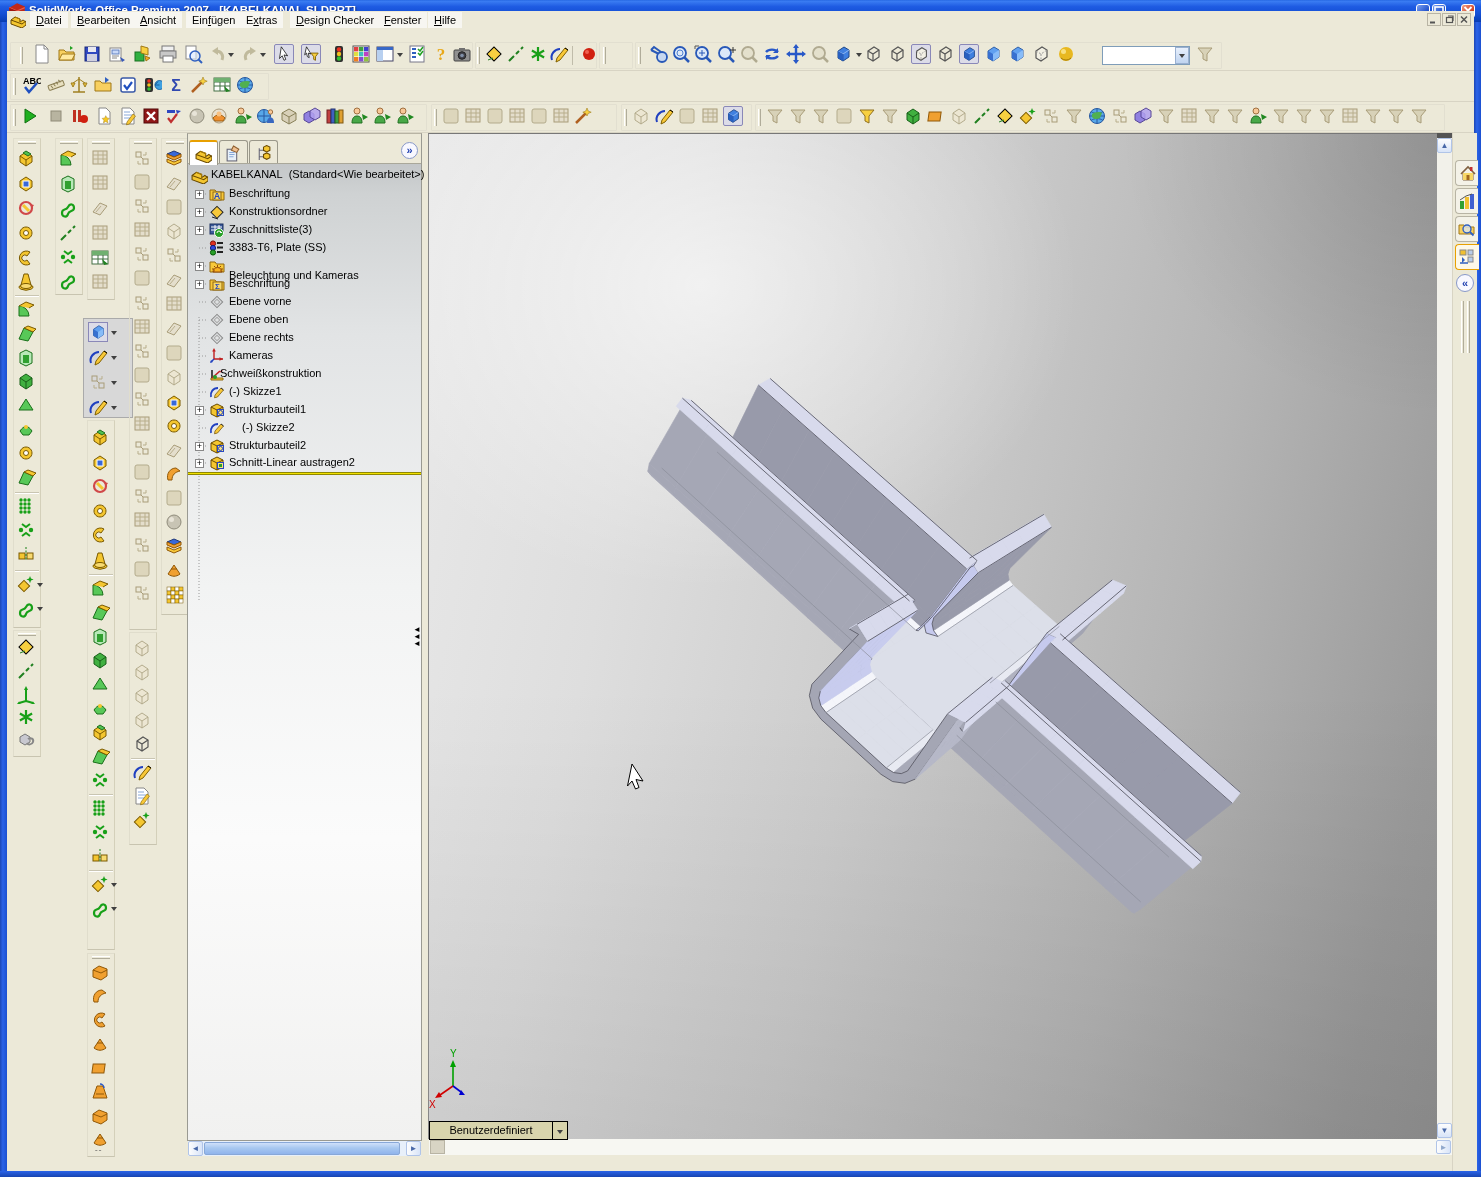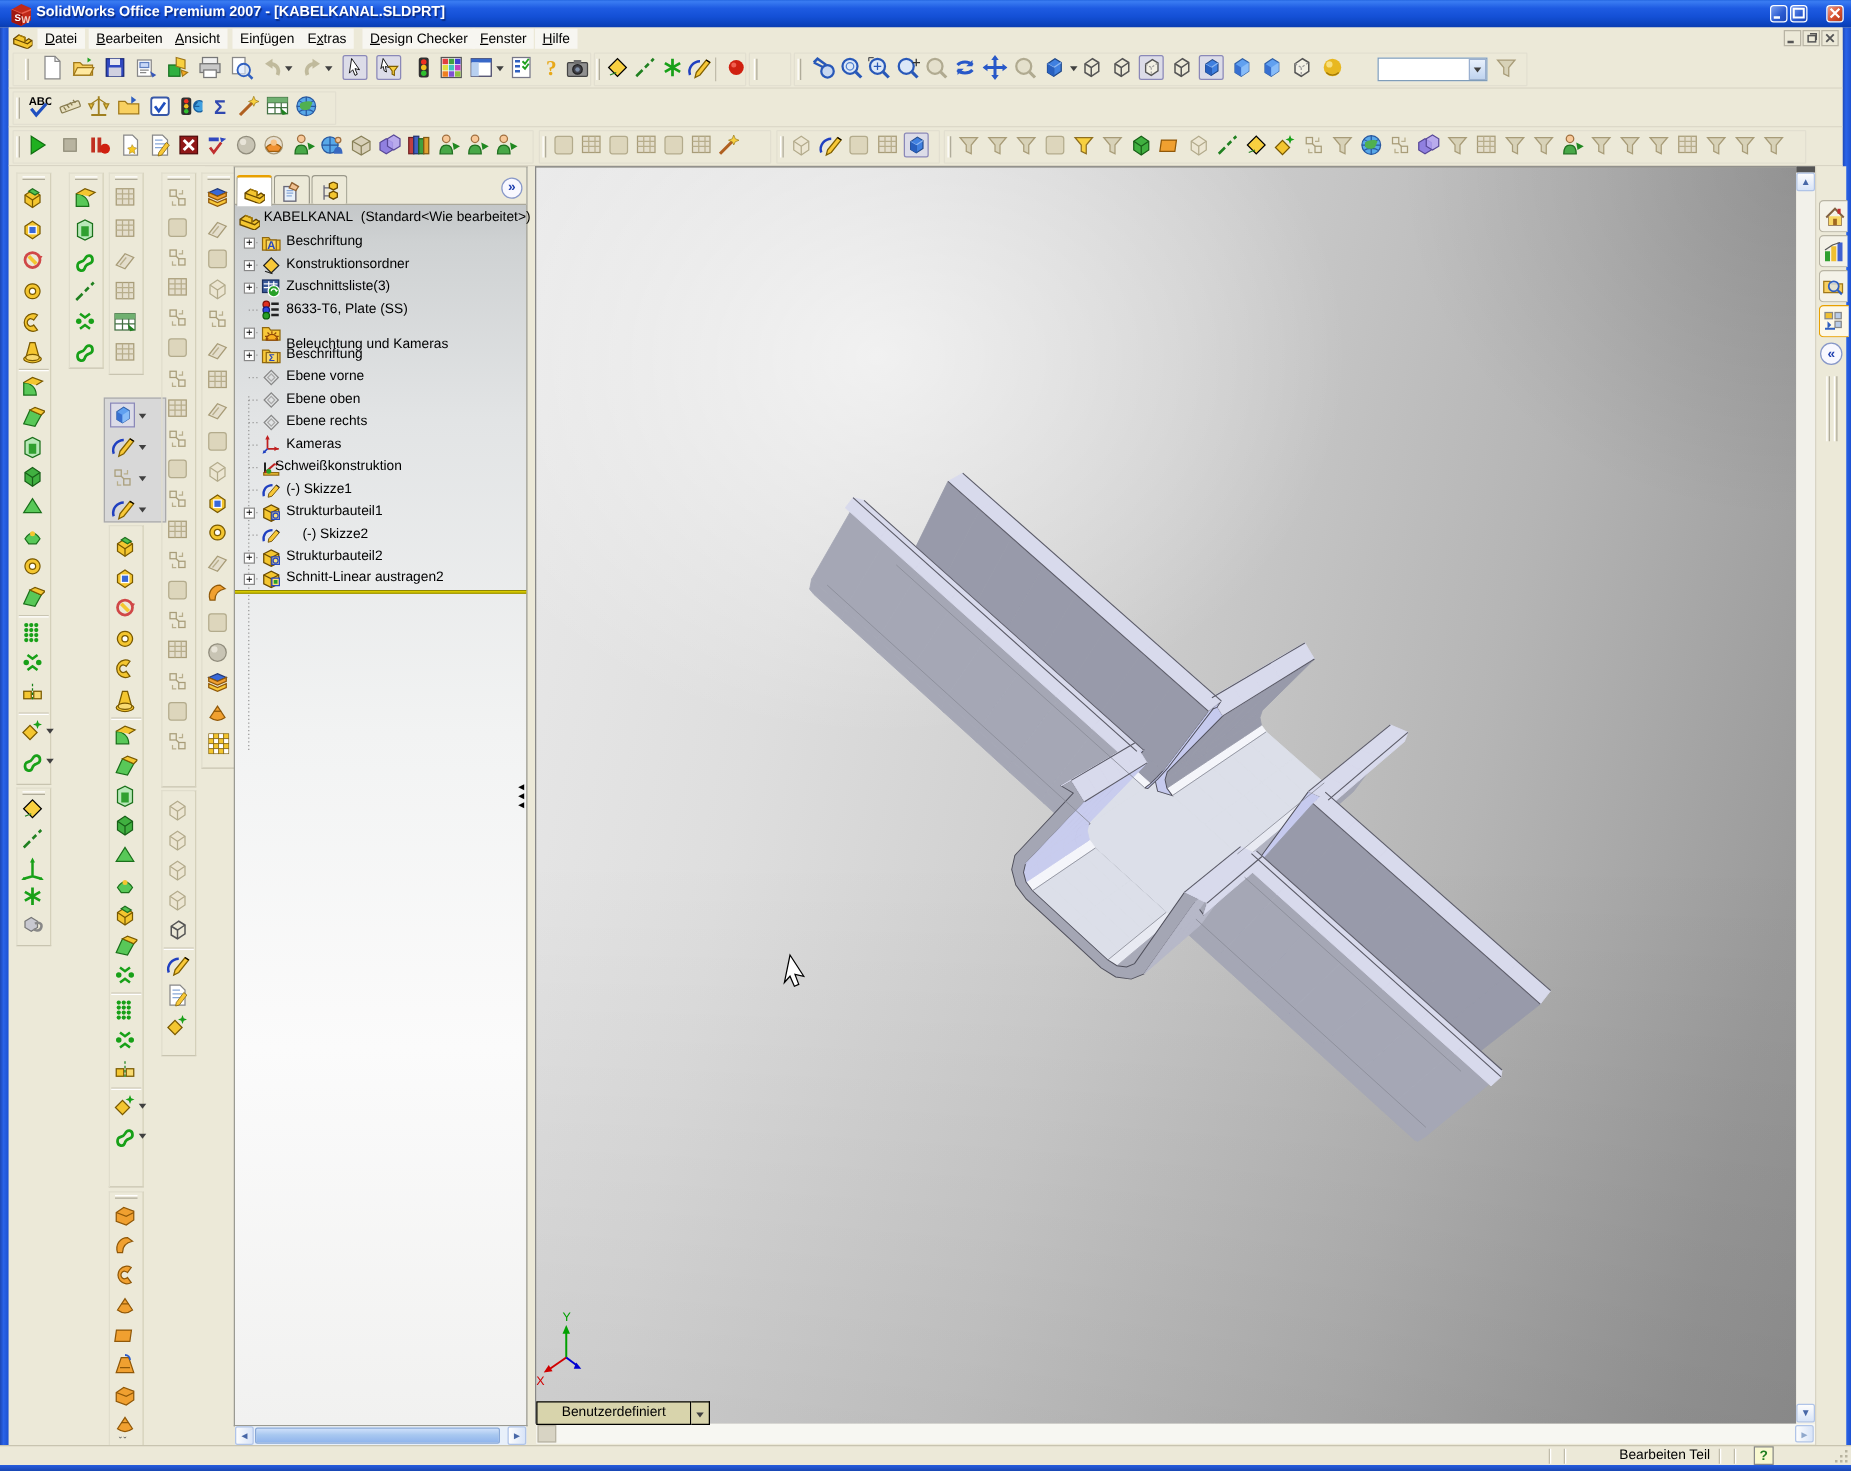--- a/index.html
+++ b/index.html
@@ -11,21 +11,21 @@
 #bb{left:0;right:0;bottom:0;height:6px;background:linear-gradient(180deg,#2a63e8,#1744b0)}
 
 #title{position:absolute;left:0;top:0;width:1481px;height:22px;
 background:linear-gradient(180deg,#2668e2 0%,#3a7cf2 6%,#1e5be2 30%,#1450d6 60%,#0c44c0 86%,#0a3cb0 100%);}
 #title .txt{position:absolute;left:29px;top:4px;color:#fff;font-size:11.5px;font-weight:bold;letter-spacing:-0.1px;letter-spacing:0;text-shadow:1px 1px 1px #0a2a80;white-space:nowrap}
 .wbtn{position:absolute;top:4px;width:14px;height:14px;border:1px solid #fff;border-radius:3px;color:#fff;font-size:10px;line-height:11px;text-align:center;font-weight:bold}
 #bmin{right:51px;background:linear-gradient(135deg,#7ba0f0,#2a5ad0 60%,#1e48b8)}
 #bmax{right:35px;background:linear-gradient(135deg,#7ba0f0,#2a5ad0 60%,#1e48b8)}
 #bclo{right:6px;background:linear-gradient(135deg,#f0a088,#d85030 55%,#b03818)}
 
-#menubar{position:absolute;left:7px;top:22px;right:7px;height:34px;background:#ece9d8;border-bottom:1px solid #d8d4c4}
+#menubar{position:absolute;left:7px;top:11px;right:7px;height:34px;background:#ece9d8;border-bottom:1px solid #d8d4c4}
 #menubar .mi{position:absolute;top:1px;height:16px;font-size:11px;color:#000;padding:2px 6px;background:#f7f6f1}
 .mdib{position:absolute;top:2px;width:14px;height:13px;border:1px solid #b8b4a4;background:#ece9d8;color:#5a5850;font-size:9px;line-height:11px;text-align:center}
 
 .trow{position:absolute;left:7px;right:7px;background:#ece9d8}
 #row1{top:40px;height:31px;border-bottom:1px solid #d8d4c4}
 #row2{top:71px;height:31px;border-bottom:1px solid #d8d4c4}
 #row3{top:102px;height:31px;border-bottom:1px solid #d8d4c4}
 .tseg{position:absolute;top:2px;height:27px;border:1px solid #e2dfd0;border-radius:1px}
 .grip{position:absolute;top:5px;width:3px;height:17px;border-left:1px solid #fff;border-right:1px solid #b0ac9a}
 .ic{position:absolute;width:20px;height:20px}
@@ -1422,21 +1422,21 @@
       </svg>
 <div class="treerow" style="left:41px;top:71px">Konstruktionsordner</div>
 <div class="plus" style="left:7px;top:92px">+</div>
 <svg style="position:absolute;left:21px;top:88px" width="16" height="16" viewBox="0 0 16 16">
         <use href="#t_tbl"></use>
       </svg>
 <div class="treerow" style="left:41px;top:89px">Zuschnittsliste(3)</div>
 <svg style="position:absolute;left:21px;top:106px" width="16" height="16" viewBox="0 0 16 16">
         <use href="#t_mat"></use>
       </svg>
-<div class="treerow" style="left:41px;top:107px">8633-T6, Plate (SS)</div>
+<div class="treerow" style="left:41px;top:107px">3383-T6, Plate (SS)</div>
 <div class="plus" style="left:7px;top:128px">+</div>
 <svg style="position:absolute;left:21px;top:124px" width="16" height="16" viewBox="0 0 16 16">
         <use href="#t_light"></use>
       </svg>
 <div class="treerow" style="left:41px;top:135px">Beleuchtung und Kameras</div>
 <div class="plus" style="left:7px;top:146px">+</div>
 <svg style="position:absolute;left:21px;top:142px" width="16" height="16" viewBox="0 0 16 16">
         <use href="#t_sigmaf"></use>
       </svg>
 <div class="treerow" style="left:41px;top:143px">Beschriftung</div>
@@ -1917,28 +1917,12 @@
 </div>
 <div id="benutzer">Benutzerdefiniert</div>
 <div id="benutzerbtn">
       <div class="drop" style="left:4px;top:8px"></div>
     </div>
 <div id="pscroll">
 <div style="position:absolute;left:0;top:0;width:15px;height:15px;background:linear-gradient(90deg,#fdfdfd,#d8e4f8);border:1px solid #b0c4e8;border-radius:2px;color:#4868a8;font-size:8px;text-align:center;line-height:13px">◄</div>
 <div style="position:absolute;left:16px;top:1px;width:196px;height:13px;background:linear-gradient(180deg,#cfe0fa,#a8c8f0 45%,#90b4ec);border:1px solid #88a8d8;border-radius:2px"></div>
 <div style="position:absolute;right:0;top:0;width:15px;height:15px;background:linear-gradient(90deg,#fdfdfd,#d8e4f8);border:1px solid #b0c4e8;border-radius:2px;color:#4868a8;font-size:8px;text-align:center;line-height:13px">►</div>
 </div>
-<div id="status">
-<div class="sep" style="right:240px"></div>
-      <div class="sep" style="right:228px"></div>
-<div style="position:absolute;right:113px;top:1px">Bearbeiten Teil</div>
-<div class="sep" style="right:104px"></div>
-      <div class="sep" style="right:92px"></div>
-<div style="position:absolute;right:62px;top:0px;width:16px;height:15px;background:#f8f8d0;border:1px solid #888;text-align:center;font-weight:bold;color:#208020;font-size:11px;line-height:14px">?</div>
-<svg style="position:absolute;right:1px;top:2px" width="14" height="13">
-        <rect x="10" y="9" width="2" height="2" fill="#b8b4a0"></rect>
-        <rect x="10" y="5" width="2" height="2" fill="#b8b4a0"></rect>
-        <rect x="10" y="1" width="2" height="2" fill="#b8b4a0"></rect>
-        <rect x="6" y="9" width="2" height="2" fill="#b8b4a0"></rect>
-        <rect x="6" y="5" width="2" height="2" fill="#b8b4a0"></rect>
-        <rect x="2" y="9" width="2" height="2" fill="#b8b4a0"></rect>
-      </svg>
-</div>
 </div>
 </body></html>

